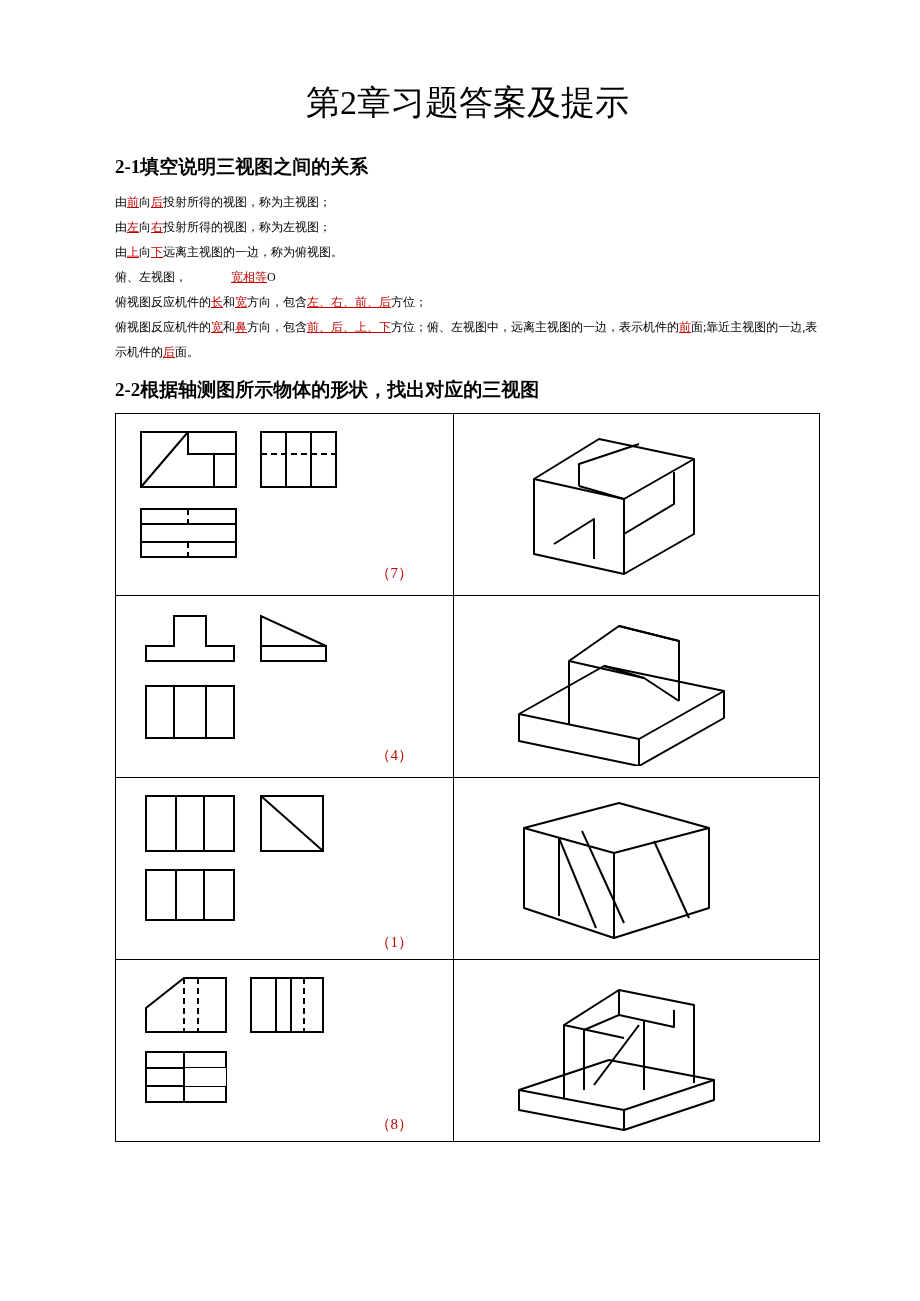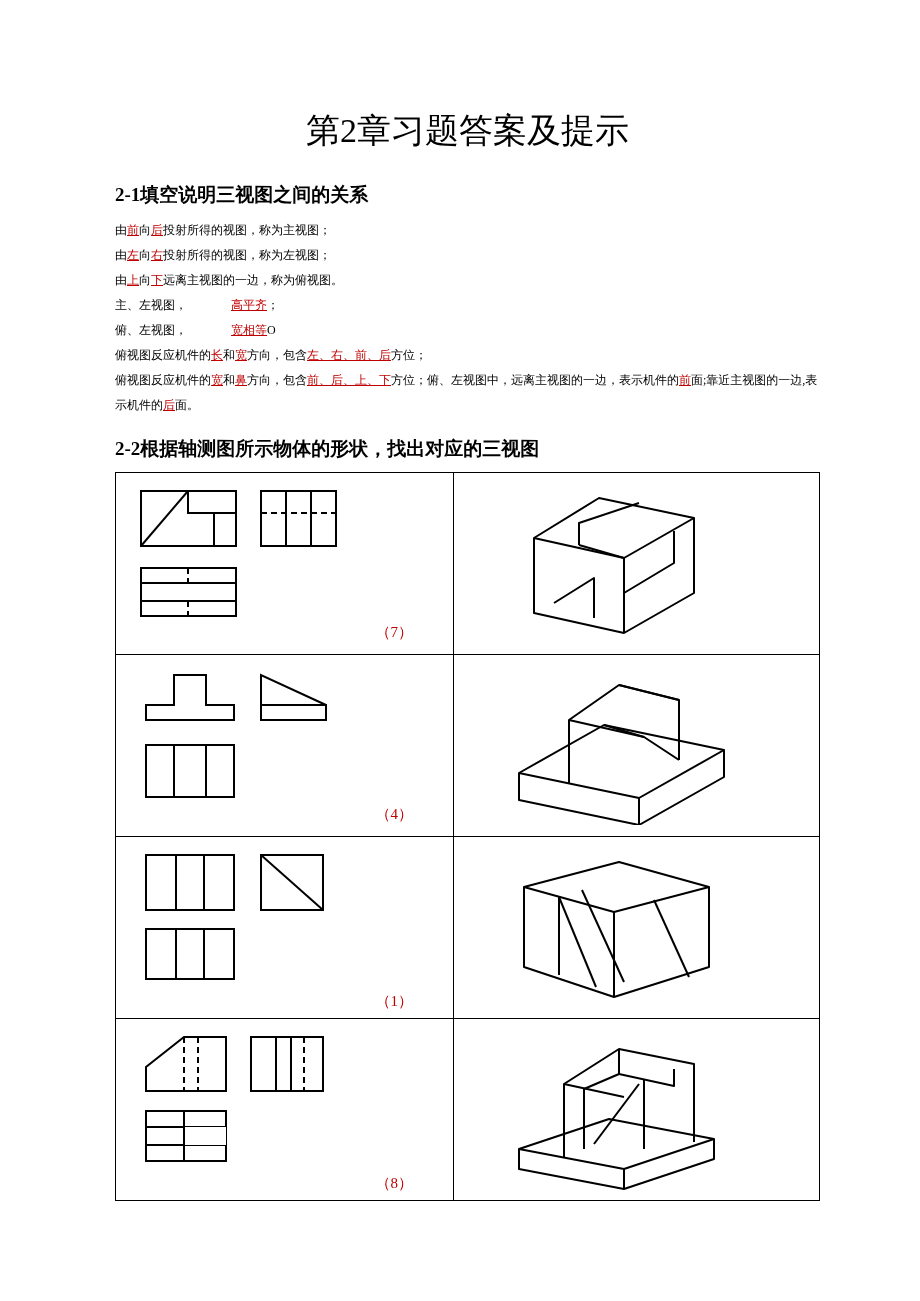--- a/index.html
+++ b/index.html
@@ -4,21 +4,21 @@
 <style>
   body {
     margin: 0;
     padding: 0;
     background: #fff;
     font-family: "SimSun", "宋体", serif;
     color: #000;
     width: 920px;
   }
   .page {
-    padding: 108px 100px 40px 115px;
+    padding: 80px 100px 40px 115px;
     box-sizing: border-box;
   }
   h1 {
     font-size: 34px;
     font-weight: normal;
     text-align: center;
     margin: 0 0 28px 0;
     font-family: "SimSun", serif;
   }
   h2 {
@@ -82,34 +82,31 @@
     <div>
       <span>由</span><span class="ans">前</span><span>向</span><span class="ans">后</span><span>投射所得的视图，称为主视图；</span>
     </div>
     <div>
       <span>由</span><span class="ans">左</span><span>向</span><span class="ans">右</span><span>投射所得的视图，称为左视图；</span>
     </div>
     <div>
       <span>由</span><span class="ans">上</span><span>向</span><span class="ans">下</span><span>远离主视图的一边，称为俯视图。</span>
     </div>
     <div>
-      <span>主、左视图，</span><span class="gap"></span><span class="ans">高平齐</span><span>；</span>
-    </div>
-    <div>
       <span>俯、左视图，</span><span class="gap"></span><span class="ans">宽相等</span><span>O</span>
     </div>
     <div>
       <span>俯视图反应机件的</span><span class="ans">长</span><span>和</span><span class="ans">宽</span><span>方向，包含</span><span class="ans">左、右、前、后</span><span>方位；</span>
     </div>
     <div>
       <span>俯视图反应机件的</span><span class="ans">宽</span><span>和</span><span class="ans">鼻</span><span>方向，包含</span><span class="ans">前、后、上、下</span><span>方位；俯、左视图中，远离主视图的一边，表示机件的</span><span class="ans">前</span><span>面;靠近主视图的一边,表示机件的</span><span class="ans">后</span><span>面。</span>
     </div>
   </div>
 
-  <h2 style="margin-top:18px;">
+  <h2 style="margin-top:12px;">
     <span class="qnum">2-2</span><span>根据轴测图所示物体的形状，找出对应的三视图</span>
   </h2>
 
   <table class="bordered-table">
 
     <tbody>
         <tr>
       <td class="left-cell">
         <div class="diag-wrap">
           <svg width="230" height="140" viewBox="0 0 230 140">

